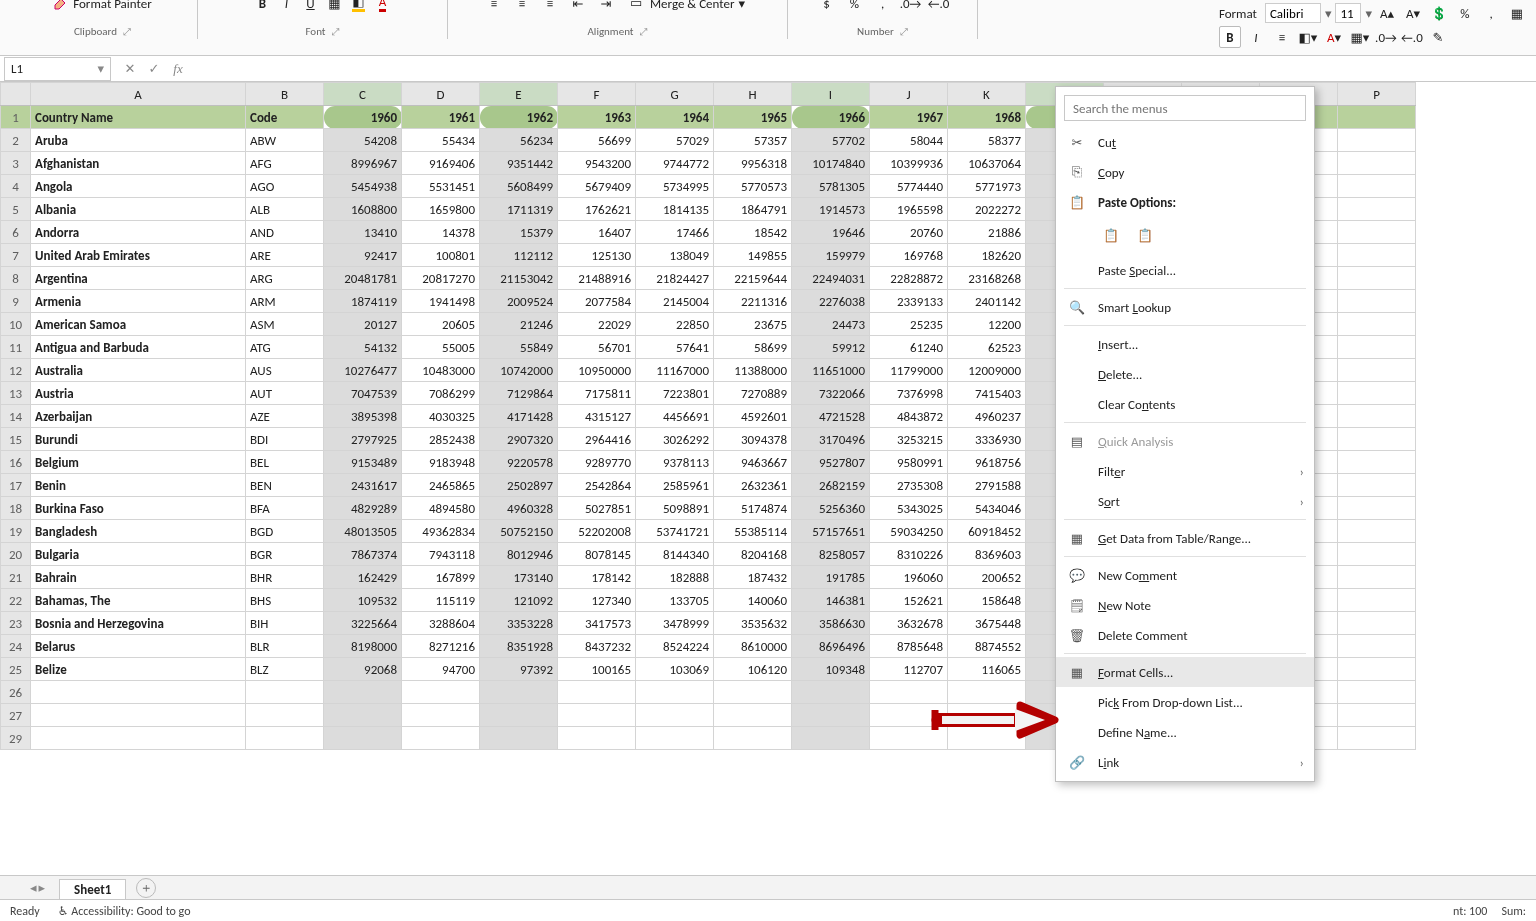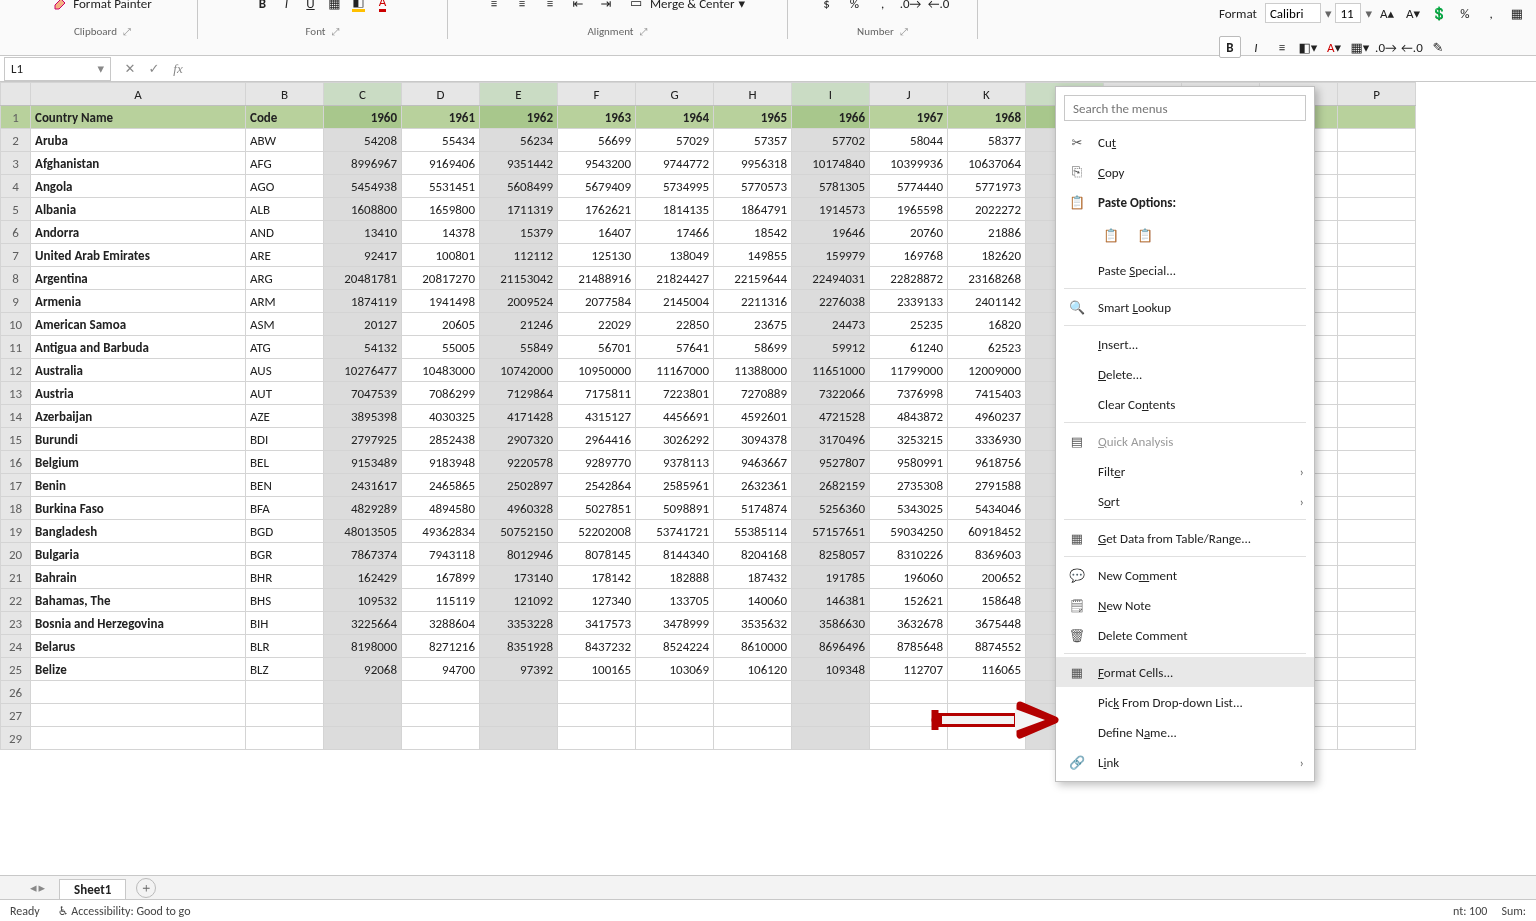--- a/index.html
+++ b/index.html
@@ -21,21 +21,21 @@
   html,body{margin:0;padding:0;width:1536px;height:921px;font-family:"Calibri","Segoe UI",Arial,sans-serif;font-size:13px;color:#222;overflow:hidden;background:#f3f3f3;}
   
   .ribbon{height:56px;background:#fafafa;border-bottom:1px solid var(--ribbon-group-border);display:flex;align-items:flex-end;padding:16px 8px;position:relative;}
   .ribbon-group{display:flex;flex-direction:column;align-items:center;padding:0 14px;height:56px;border-right:1px solid var(--ribbon-group-border);}
   .ribbon-group:last-child{border-right:none;}
   .rg-body{flex:1;display:flex;align-items:center;gap:6px;}
   .rg-label{font-size:11px;color:#666;height:16px;display:flex;align-items:center;gap:6px;}
   .rg-dlg{font-size:10px;color:#888;}
   .rbtn{display:flex;align-items:center;gap:4px;padding:2px 6px;border:1px solid transparent;border-radius:3px;cursor:default;}
   .ico{display:inline-block;width:16px;height:16px;}
-  .ribbon-right{position:absolute;right:8px;top:2px;display:flex;flex-direction:column;gap:12px;}
+  .ribbon-right{position:absolute;right:8px;top:2px;display:flex;flex-direction:column;gap:2px;}
   .ribbon-right-row{display:flex;align-items:center;gap:4px;}
   .mini-inp{height:20px;border:1px solid #ccc;background:#fff;font:inherit;padding:0 4px;}
   .mini-btn{width:22px;height:22px;display:flex;align-items:center;justify-content:center;border:1px solid transparent;border-radius:2px;}
   .mini-btn.active{background:#fff;border:1px solid #bbb;}
   
   .fbar{height:26px;background:#fff;border-bottom:1px solid #c8c8c8;display:flex;align-items:center;}
   .namebox{width:107px;height:24px;border:1px solid #c8c8c8;margin:0 4px;display:flex;align-items:center;padding:0 6px;background:#fff;justify-content:space-between;}
   .fbar-btns{display:flex;align-items:center;gap:2px;padding:0 4px;}
   .fbar-btn{width:22px;height:22px;display:flex;align-items:center;justify-content:center;color:#888;}
   .fx-label{font-style:italic;font-family:"Segoe UI",serif;}
@@ -43,21 +43,21 @@
   
   .grid-wrap{position:relative;width:100%;height:calc(921px - 56px - 26px - 24px - 22px);overflow:hidden;background:#fff;}
   table.sheet{border-collapse:collapse;table-layout:fixed;width:max-content;}
   .sheet th,.sheet td{border:1px solid var(--grid-border);height:23px;padding:0 4px;white-space:nowrap;overflow:hidden;}
   .sheet thead th{background:var(--header-bg);font-weight:normal;text-align:center;border-bottom:1px solid var(--header-border);}
   .sheet thead th.sel-col{background:#cadcc4;}
   .sheet tbody th.rowhdr{background:var(--row-header-bg);font-weight:normal;text-align:center;width:30px;color:#5f5f5f;}
   .sheet td{text-align:right;}
   .sheet td.txt{text-align:left;}
   .hdr-row td, .hdr-row th.rowhdr{background:var(--green-header) !important;font-weight:bold;}
-  .hdr-row td.sel{background:#a8c78c !important;}
+  .hdr-row td.sel{background:#a8c78c !important;border-radius:11px;}
   td.sel{background:var(--cell-sel-bg);}
   .country-col{width:215px;}
   .code-col{width:78px;}
   .num-col{width:78px;}
   .corner{width:30px;background:var(--header-bg);}
   .bold{font-weight:bold;}
   
   .ctx{position:absolute;top:86px;left:1055px;width:260px;background:var(--menu-bg);border:1px solid #bfbfbf;box-shadow:3px 3px 8px rgba(0,0,0,.25);padding:4px 0;font-size:13px;z-index:50;}
   .ctx-search{margin:4px 8px 6px;}
   .ctx-search input{width:100%;height:26px;border:1px solid #c8c8c8;padding:0 8px;font:inherit;color:#888;}
@@ -412,21 +412,21 @@
           <td class="txt bold">American Samoa</td>
           <td class="txt">ASM</td>
           <td class="sel">20127</td>
           <td class="">20605</td>
           <td class="sel">21246</td>
           <td class="">22029</td>
           <td class="">22850</td>
           <td class="">23675</td>
           <td class="sel">24473</td>
           <td class="">25235</td>
-          <td class="">16820</td>
+          <td class="">12200</td>
           <td class="sel">2</td>
           <td></td>
           <td></td>
           <td></td>
           <td></td>
         </tr>
         <tr>
           <th class="rowhdr">11</th>
           <td class="txt bold">Antigua and Barbuda</td>
           <td class="txt">ATG</td>

